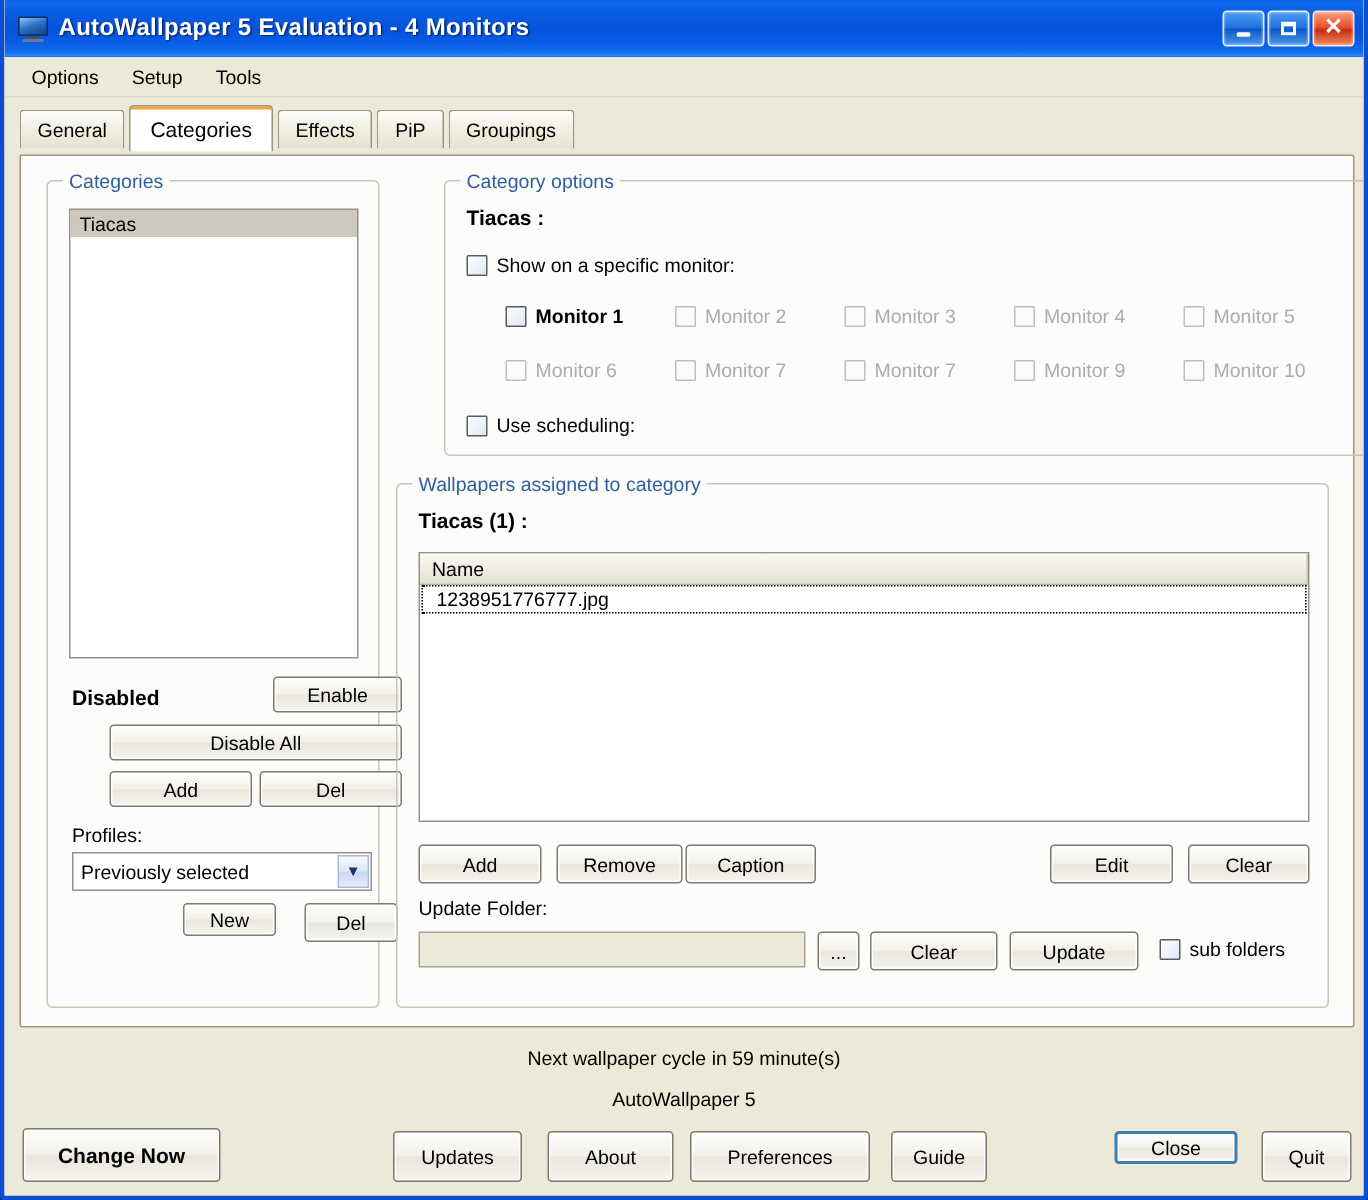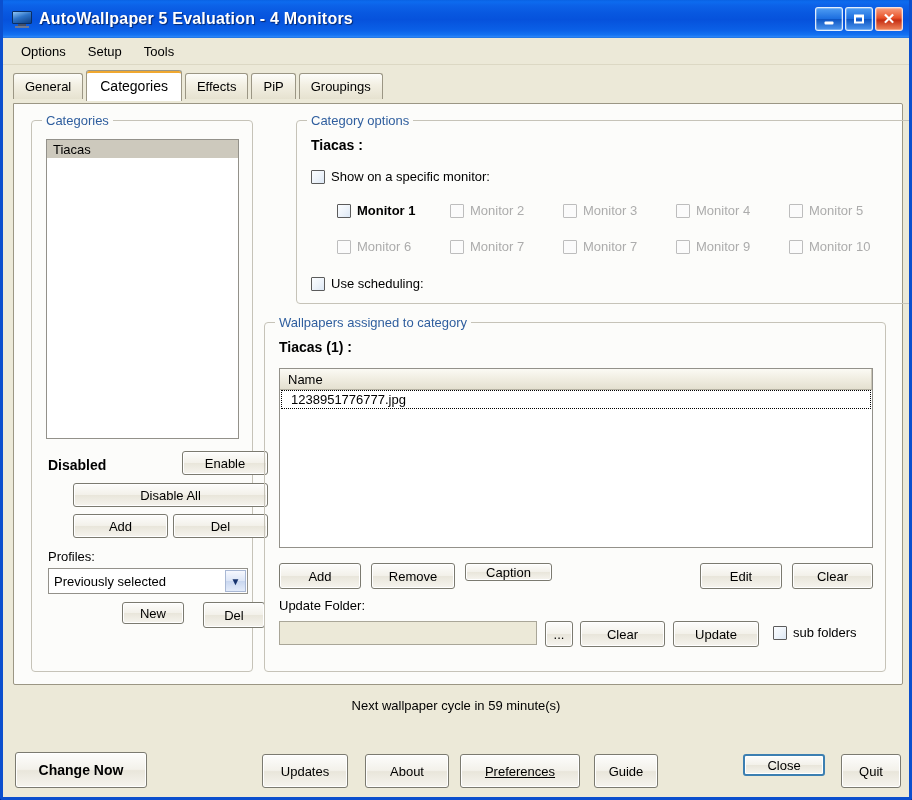--- a/index.html
+++ b/index.html
@@ -256,21 +256,21 @@
   }
   .lv-row {
     height: 19px; display: flex; align-items: center;
     padding-left: 9px; font-size: 13px;
     border: 1px dotted #000;
     box-sizing: border-box; margin: 0 1px;
   }
 
   #btn-wp-add     { left: 14px;  top: 240px; width: 82px; height: 26px; }
   #btn-wp-remove  { left: 106px; top: 240px; width: 84px; height: 26px; }
-  #btn-wp-caption { left: 200px; top: 240px; width: 87px; height: 18px; }
+  #btn-wp-caption { left: 192px; top: 240px; width: 87px; height: 26px; }
   #btn-wp-edit    { left: 435px; top: 240px; width: 82px; height: 26px; }
   #btn-wp-clear   { left: 527px; top: 240px; width: 81px; height: 26px; }
 
   .upd-label { position: absolute; left: 14px; top: 275px; font-size: 13px; }
   .upd-input {
     position: absolute; left: 14px; top: 298px;
     width: 258px; height: 24px;
     background: #ECE9D8; border: 1px solid #A9A698;
     box-sizing: border-box;
   }
@@ -285,21 +285,21 @@
     text-align: center; font-size: 13px;
   }
   .status2 {
     position: absolute; left: 0; right: 0; top: 725px;
     text-align: center; font-size: 13px;
   }
   .bottombar { position: absolute; left: 0; top: 748px; width: 912px; height: 46px; }
   #btn-change-now { left: 12px;  top: 4px; width: 132px; height: 36px; font-size: 14px; }
   #btn-updates    { left: 259px; top: 6px; width: 86px; height: 34px; }
   #btn-about      { left: 362px; top: 6px; width: 84px; height: 34px; }
-  #btn-prefs      { left: 457px; top: 6px; width: 120px; height: 34px; text-decoration: underline; }
+  #btn-prefs      { left: 457px; top: 6px; width: 120px; height: 34px; }
   #btn-guide      { left: 591px; top: 6px; width: 64px; height: 34px; }
   #btn-close      { left: 740px; top: 6px; width: 82px; height: 22px; }
   #btn-quit       { left: 838px; top: 6px; width: 60px; height: 34px; }
 </style>
 </head>
 <body>
 
 <div class="window">
 
   <div class="titlebar">
@@ -448,20 +448,21 @@
       <div class="btn" id="btn-upd-update">Update</div>
 
       <div class="chkrow" id="chk-subfolders">
         <span class="chk"></span>
         <span class="chklabel">sub folders</span>
       </div>
     </div>
   </div>
 
   <div class="status1">Next wallpaper cycle in 59 minute(s)</div>
+  <div class="status2">AutoWallpaper 5</div>
 
   <div class="bottombar">
     <div class="btn" id="btn-updates">Updates</div>
     <div class="btn bold" id="btn-change-now">Change Now</div>
     <div class="btn" id="btn-about">About</div>
     <div class="btn" id="btn-prefs">Preferences</div>
     <div class="btn" id="btn-guide">Guide</div>
     <div class="btn default" id="btn-close">Close</div>
     <div class="btn" id="btn-quit">Quit</div>
   </div>

